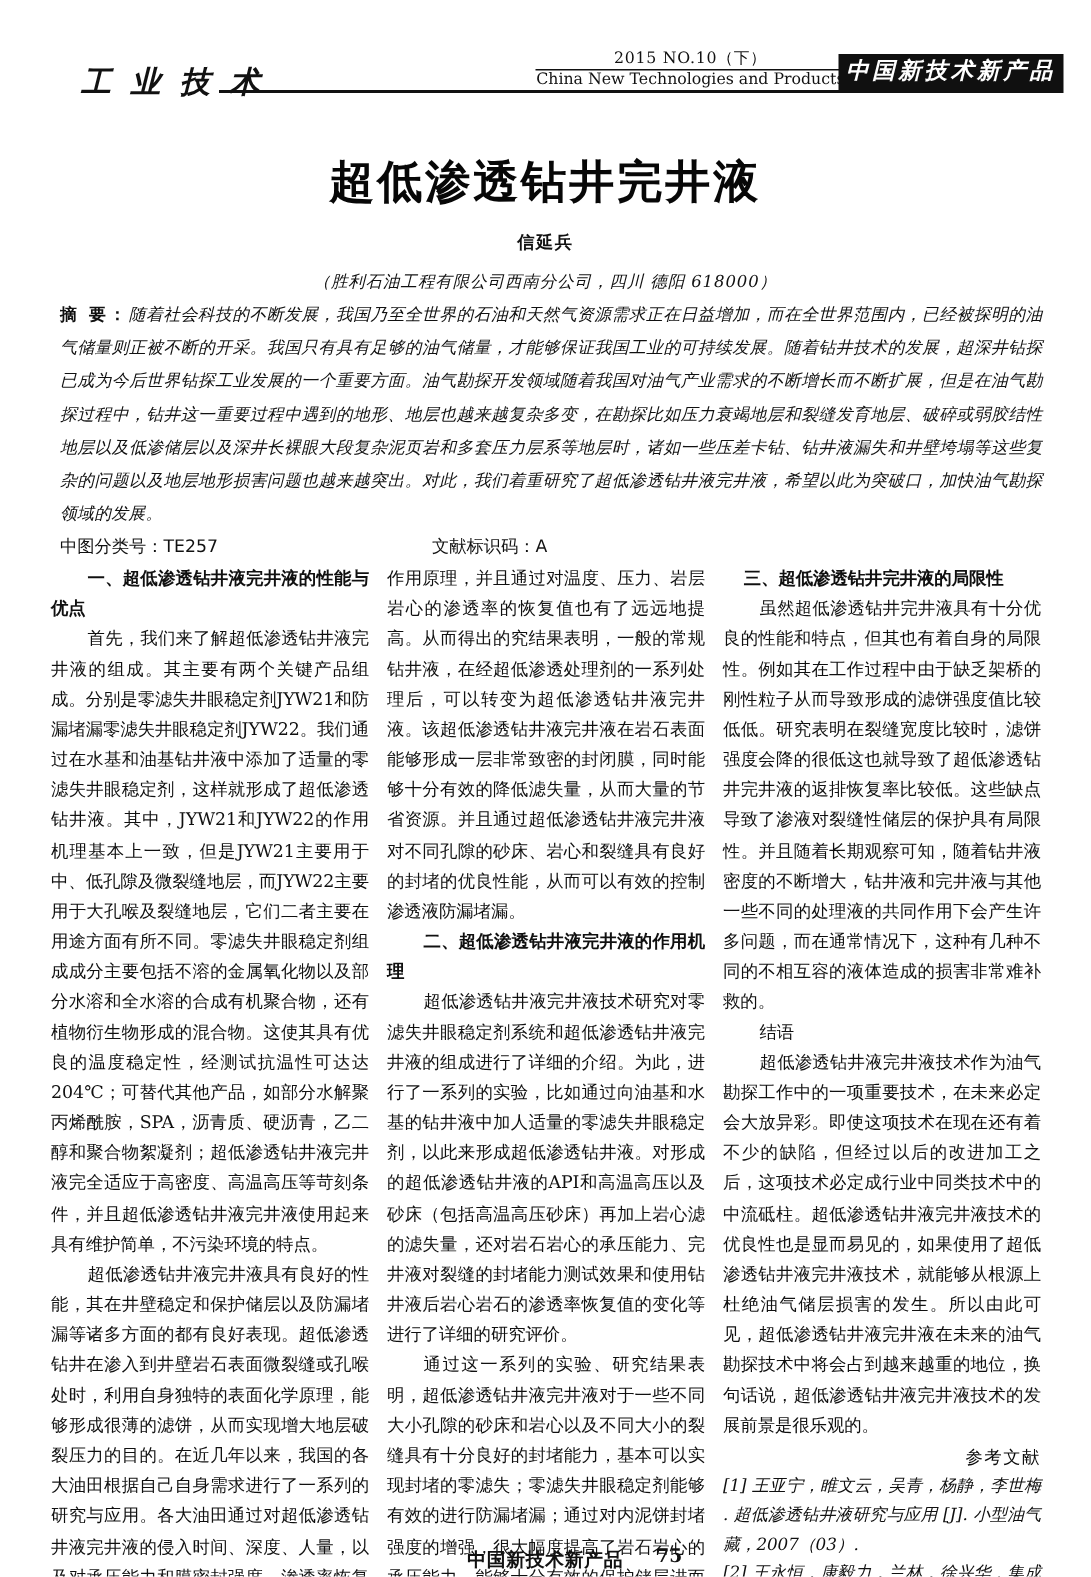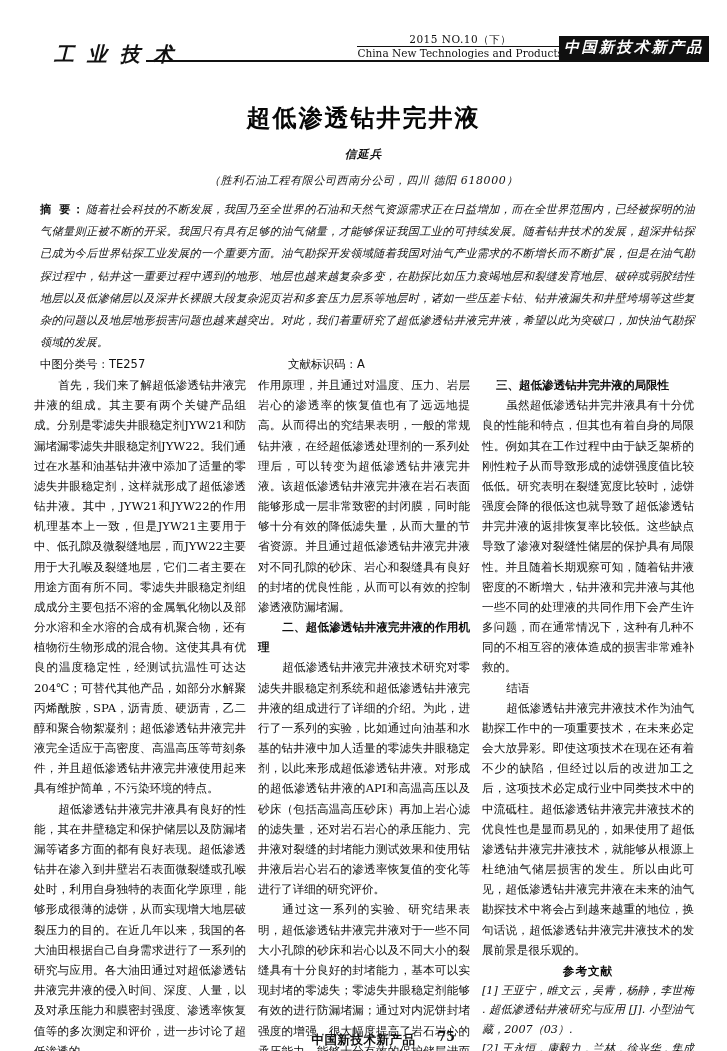--- a/index.html
+++ b/index.html
@@ -92,33 +92,32 @@
   .title-block {
     position: absolute;
     top: 104px;
     left: 0;
     width: 727px;
     text-align: center;
   }
   .doc-title {
     font-family: "DejaVu Serif", serif;
     font-weight: bold;
-    font-size: 24px;
+    font-size: 30px;
     letter-spacing: 2px;
     color: #070707;
     line-height: 1.2;
   }
   .doc-author {
     margin-top: 14px;
     font-family: "DejaVu Serif", serif;
     font-weight: bold;
     font-size: 11.5px;
     letter-spacing: 1px;
     color: #111;
-    font-style: italic;
   }
   .doc-affil {
     margin-top: 11px;
     font-family: "DejaVu Serif", serif;
     font-size: 11px;
     letter-spacing: 0.6px;
     color: #111;
     font-style: italic;
   }
 
@@ -194,23 +193,23 @@
   }
   .col p.heading-c3 {
     text-indent: 1.2em;
     font-weight: bold;
   }
   .col p.subhead {
     text-indent: 2.1em;
     font-weight: normal;
   }
   .refs-title {
-    text-align: center;
-    font-family: "DejaVu Serif", serif;
-    font-weight: bold;
+    text-align: right;
+    font-family: "DejaVu Serif", serif;
+    font-weight: normal;
     font-size: 11.6px;
     margin: 4px 0 2px 0;
     letter-spacing: 1px;
   }
   .col p.ref {
     font-style: italic;
     text-indent: 0;
     font-size: 11.2px;
     line-height: 1.72;
   }
@@ -270,20 +269,21 @@
     <div class="abstract-para"><span class="lead">摘  要：</span><span>随着社会科技的不断发展，我国乃至全世界的石油和天然气资源需求正在日益增加，而在全世界范围内，已经被探明的油气储量则正被不断的开采。我国只有具有足够的油气储量，才能够保证我国工业的可持续发展。随着钻井技术的发展，超深井钻探已成为今后世界钻探工业发展的一个重要方面。油气勘探开发领域随着我国对油气产业需求的不断增长而不断扩展，但是在油气勘探过程中，钻井这一重要过程中遇到的地形、地层也越来越复杂多变，在勘探比如压力衰竭地层和裂缝发育地层、破碎或弱胶结性地层以及低渗储层以及深井长裸眼大段复杂泥页岩和多套压力层系等地层时，诸如一些压差卡钻、钻井液漏失和井壁垮塌等这些复杂的问题以及地层地形损害问题也越来越突出。对此，我们着重研究了超低渗透钻井液完井液，希望以此为突破口，加快油气勘探领域的发展。</span></div>
     <div class="class-line">
       <span class="cell-a">中图分类号：TE257</span>
       <span>文献标识码：A</span>
     </div>
   </div>
 
   <div class="body-columns">
 
     <div class="col">
+      <p class="heading">一、超低渗透钻井液完井液的性能与优点</p>
       <p class="indent">首先，我们来了解超低渗透钻井液完井液的组成。其主要有两个关键产品组成。分别是零滤失井眼稳定剂JYW21和防漏堵漏零滤失井眼稳定剂JYW22。我们通过在水基和油基钻井液中添加了适量的零滤失井眼稳定剂，这样就形成了超低渗透钻井液。其中，JYW21和JYW22的作用机理基本上一致，但是JYW21主要用于中、低孔隙及微裂缝地层，而JYW22主要用于大孔喉及裂缝地层，它们二者主要在用途方面有所不同。零滤失井眼稳定剂组成成分主要包括不溶的金属氧化物以及部分水溶和全水溶的合成有机聚合物，还有植物衍生物形成的混合物。这使其具有优良的温度稳定性，经测试抗温性可达达204℃；可替代其他产品，如部分水解聚丙烯酰胺，SPA，沥青质、硬沥青，乙二醇和聚合物絮凝剂；超低渗透钻井液完井液完全适应于高密度、高温高压等苛刻条件，并且超低渗透钻井液完井液使用起来具有维护简单，不污染环境的特点。</p>
       <p class="indent">超低渗透钻井液完井液具有良好的性能，其在井壁稳定和保护储层以及防漏堵漏等诸多方面的都有良好表现。超低渗透钻井在渗入到井壁岩石表面微裂缝或孔喉处时，利用自身独特的表面化学原理，能够形成很薄的滤饼，从而实现增大地层破裂压力的目的。在近几年以来，我国的各大油田根据自己自身需求进行了一系列的研究与应用。各大油田通过对超低渗透钻井液完井液的侵入时间、深度、人量，以及对承压能力和膜密封强度、渗透率恢复值等的多次测定和评价，进一步讨论了超低渗透的</p>
     </div>
 
     <div class="col">
       <p>作用原理，并且通过对温度、压力、岩层岩心的渗透率的恢复值也有了远远地提高。从而得出的究结果表明，一般的常规钻井液，在经超低渗透处理剂的一系列处理后，可以转变为超低渗透钻井液完井液。该超低渗透钻井液完井液在岩石表面能够形成一层非常致密的封闭膜，同时能够十分有效的降低滤失量，从而大量的节省资源。并且通过超低渗透钻井液完井液对不同孔隙的砂床、岩心和裂缝具有良好的封堵的优良性能，从而可以有效的控制渗透液防漏堵漏。</p>
       <p class="heading">二、超低渗透钻井液完井液的作用机理</p>
       <p class="indent">超低渗透钻井液完井液技术研究对零滤失井眼稳定剂系统和超低渗透钻井液完井液的组成进行了详细的介绍。为此，进行了一系列的实验，比如通过向油基和水基的钻井液中加人适量的零滤失井眼稳定剂，以此来形成超低渗透钻井液。对形成的超低渗透钻井液的API和高温高压以及砂床（包括高温高压砂床）再加上岩心滤的滤失量，还对岩石岩心的承压能力、完井液对裂缝的封堵能力测试效果和使用钻井液后岩心岩石的渗透率恢复值的变化等进行了详细的研究评价。</p>
       <p class="indent">通过这一系列的实验、研究结果表明，超低渗透钻井液完井液对于一些不同大小孔隙的砂床和岩心以及不同大小的裂缝具有十分良好的封堵能力，基本可以实现封堵的零滤失；零滤失井眼稳定剂能够有效的进行防漏堵漏；通过对内泥饼封堵强度的增强，很大幅度提高了岩石岩心的承压能力，能够十分有效的保护储层进而有效防止油气资源的泄露浪费，岩层岩心的渗透率的恢复值也有了远远地提高。</p>
     </div>

